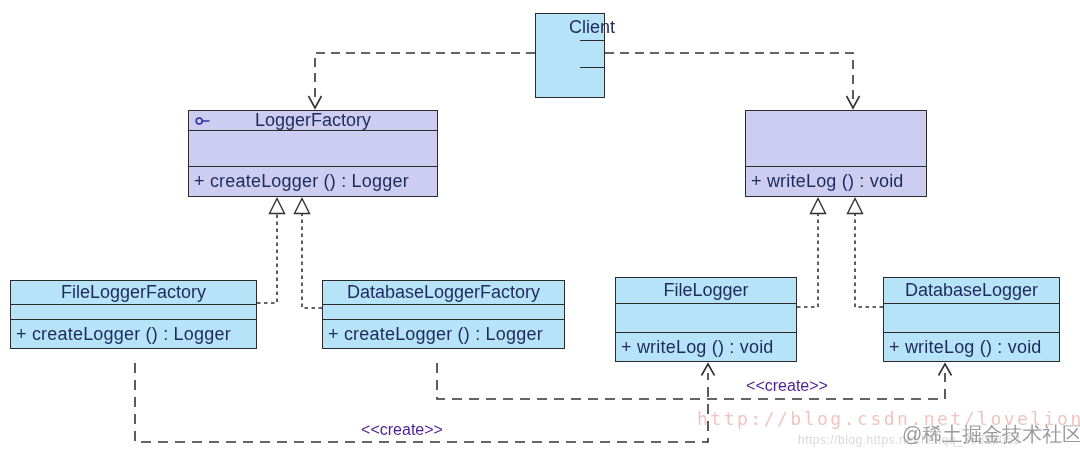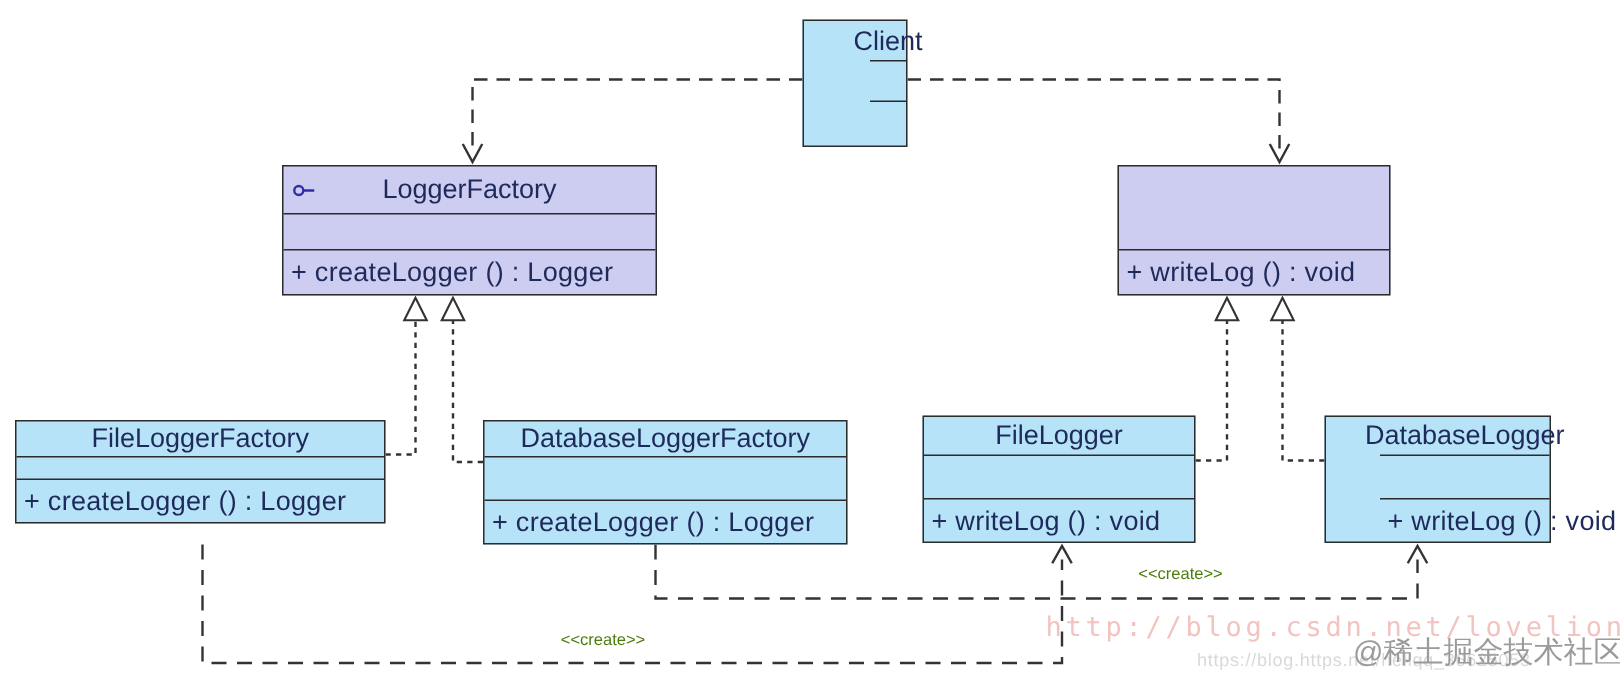--- a/index.html
+++ b/index.html
@@ -36,21 +36,21 @@
   .wires{position:absolute;left:0;top:0;z-index:2;pointer-events:none;}
   .wires path{fill:none;stroke:var(--line,#333333);stroke-width:1.6;}
   .dash-dep{stroke-dasharray:9 6;}
   .dash-real{stroke-dasharray:3.5 3.5;}
   .dash-create{stroke-dasharray:10 7;}
   .arrow-open{fill:none;stroke:var(--line,#333333);stroke-width:1.6;}
   .tri{fill:#ffffff;stroke:var(--line,#333333);stroke-width:1.4;}
   
   .edge-label{
     position:absolute;z-index:2;width:130px;text-align:center;
-    font-size:11px;color:#4d7c0f;white-space:nowrap;
+    font-size:16px;color:#4c1d95;white-space:nowrap;
   }
   
   .wm-url{
     position:absolute;left:697px;top:408px;z-index:1;
     font-family:"DejaVu Sans Mono", monospace;font-size:18px;
     letter-spacing:2.5px;color:var(--watermark-pink,#f0b9b4);opacity:.85;
     white-space:nowrap;
   }
   .wm-small{
     position:absolute;left:798px;top:433px;z-index:3;
@@ -111,21 +111,21 @@
 
   <div class="uml-class" style="left:535px;top:13px;width:70px;height:85px;padding-left:44px;">
     <div class="c-title">
       <span>Client</span>
     </div>
     <div class="c-attrs"></div>
     <div class="c-ops"></div>
   </div>
 
   <div class="uml-class interface" style="left:188px;top:110px;width:250px;height:87px;">
-    <div class="c-title" style="height:32px;">
+    <div class="c-title" style="height:20px;">
       <svg class="iface-icon" width="17" height="11" viewBox="0 0 17 11">
         <circle cx="4.2" cy="5.5" r="3"></circle>
           <line x1="7.4" y1="5.5" x2="14.5" y2="5.5"></line>
       </svg>
       <span>LoggerFactory</span>
     </div>
     <div class="c-attrs"></div>
     <div class="c-ops">
       <span>+ createLogger () : Logger</span>
     </div>
@@ -141,41 +141,41 @@
   <div class="uml-class" style="left:10px;top:280px;width:247px;height:69px;">
     <div class="c-title" style="height:24px;">
       <span>FileLoggerFactory</span>
     </div>
     <div class="c-attrs"></div>
     <div class="c-ops" style="height:28px;">
       <span>+ createLogger () : Logger</span>
     </div>
   </div>
 
-  <div class="uml-class" style="left:322px;top:280px;width:243px;height:83px;">
+  <div class="uml-class" style="left:322px;top:280px;width:243px;height:69px;">
     <div class="c-title" style="height:24px;">
       <span>DatabaseLoggerFactory</span>
     </div>
     <div class="c-attrs"></div>
     <div class="c-ops" style="height:28px;">
       <span>+ createLogger () : Logger</span>
     </div>
   </div>
 
   <div class="uml-class" style="left:615px;top:277px;width:182px;height:85px;">
     <div class="c-title" style="height:26px;">
       <span>FileLogger</span>
     </div>
     <div class="c-attrs"></div>
     <div class="c-ops" style="height:28px;">
       <span>+ writeLog () : void</span>
     </div>
   </div>
 
-  <div class="uml-class" style="left:883px;top:277px;width:151px;height:85px;padding-left:36px;">
+  <div class="uml-class" style="left:883px;top:277px;width:177px;height:85px;">
     <div class="c-title" style="height:26px;">
       <span>DatabaseLogger</span>
     </div>
     <div class="c-attrs"></div>
     <div class="c-ops" style="height:28px;">
       <span>+ writeLog () : void</span>
     </div>
   </div>
 
   <div class="edge-label" style="left:337px;top:421px;">&lt;&lt;create&gt;&gt;</div>

